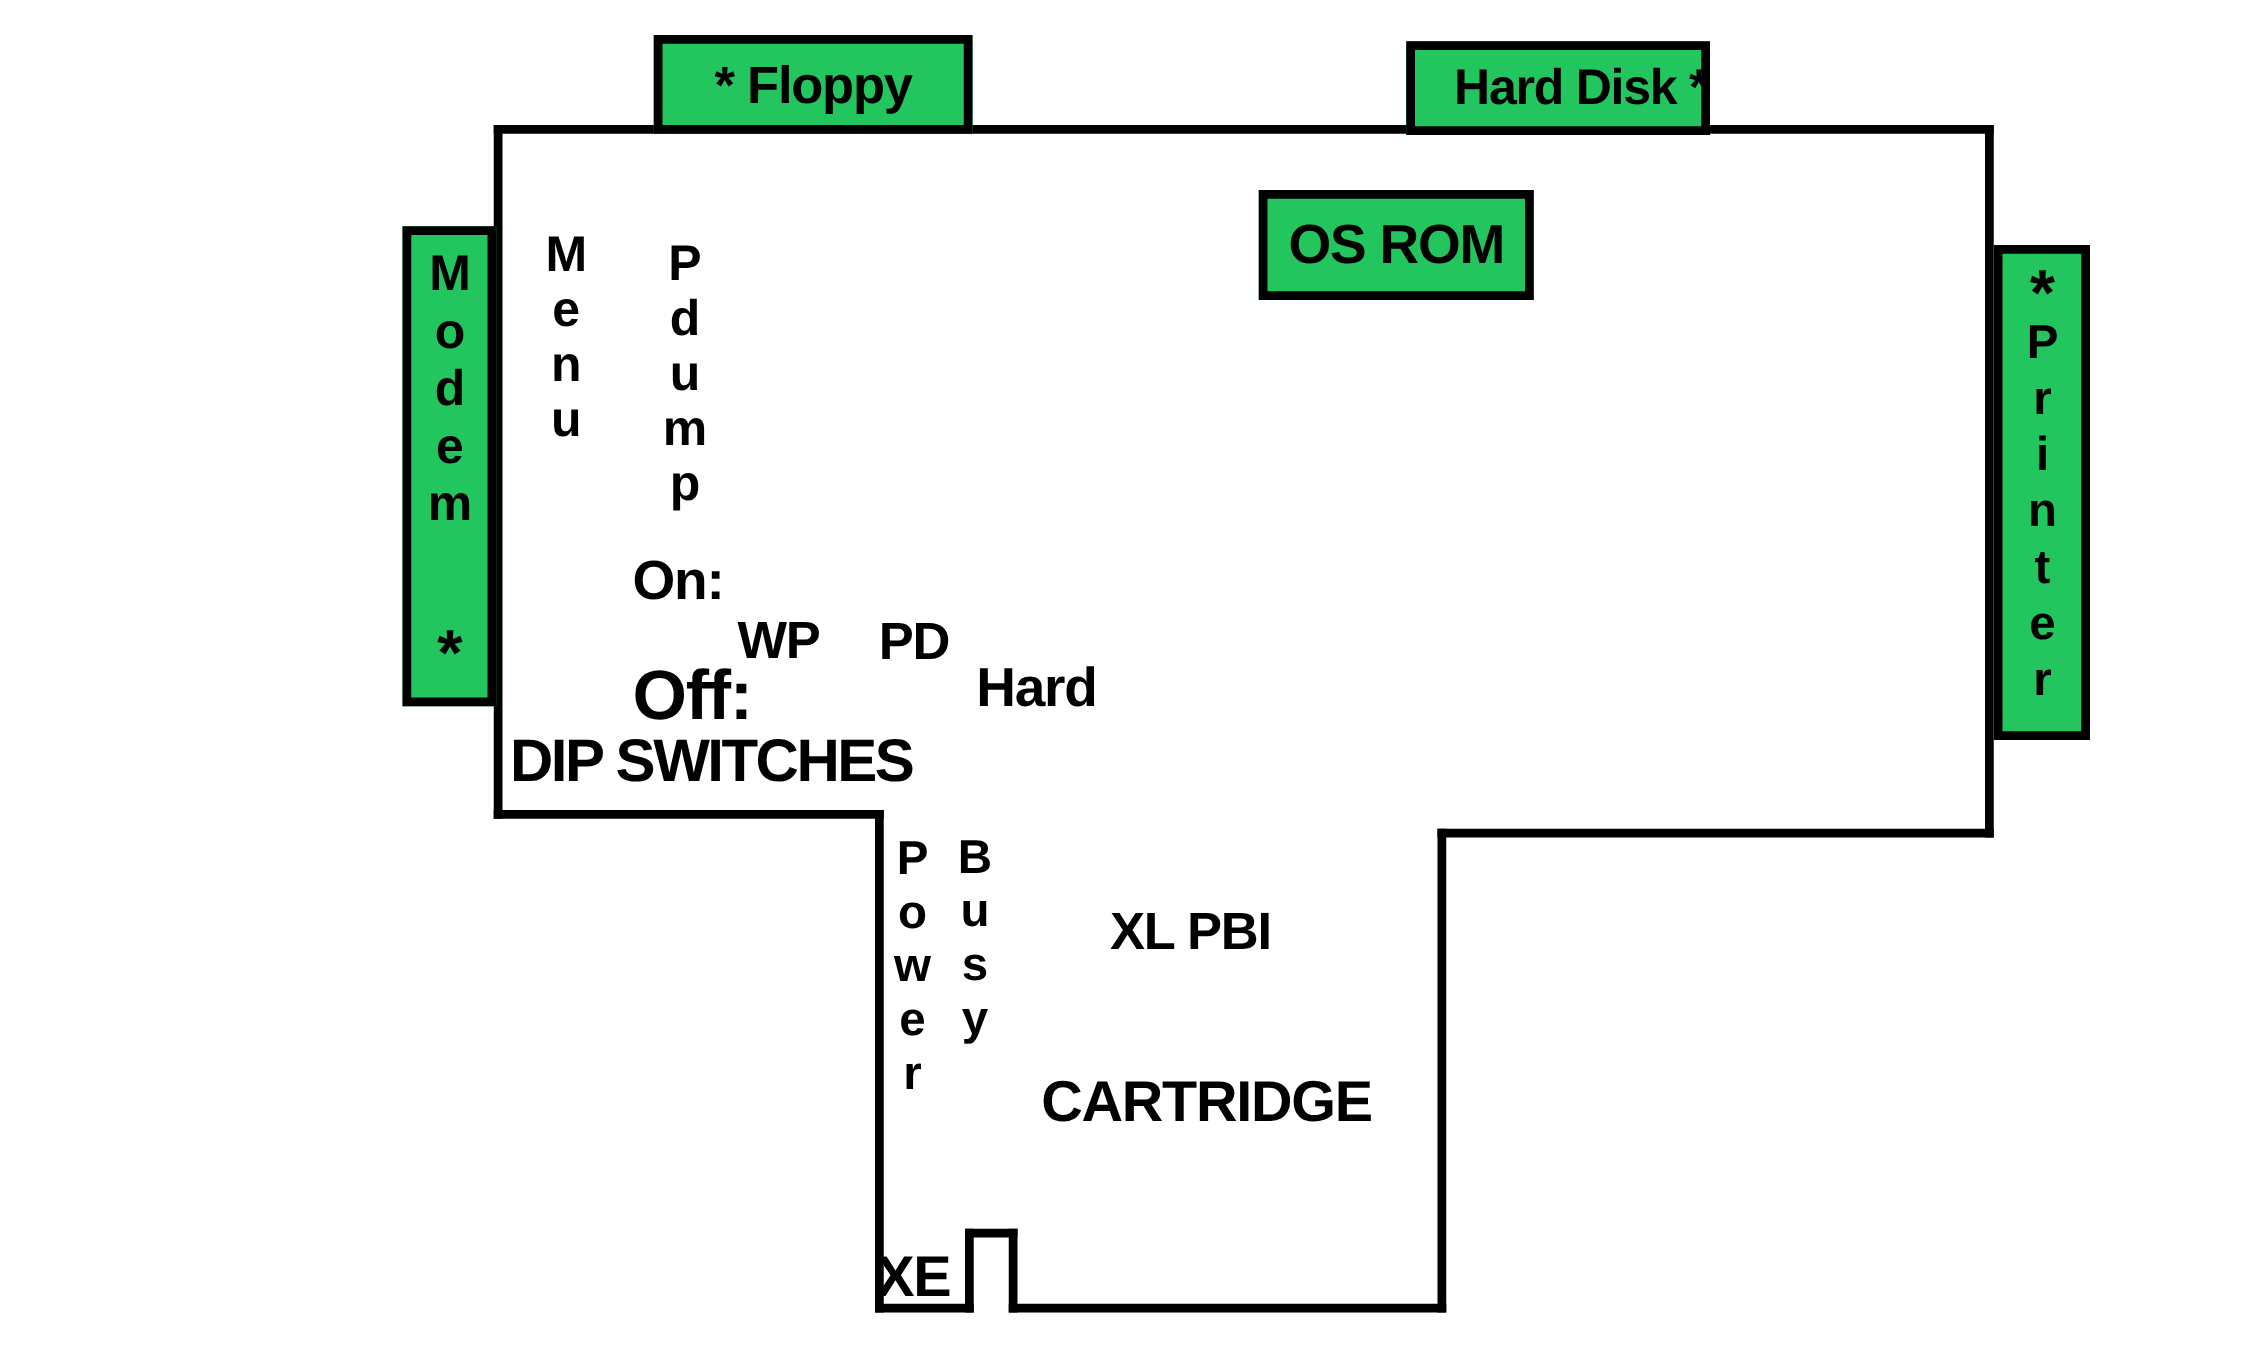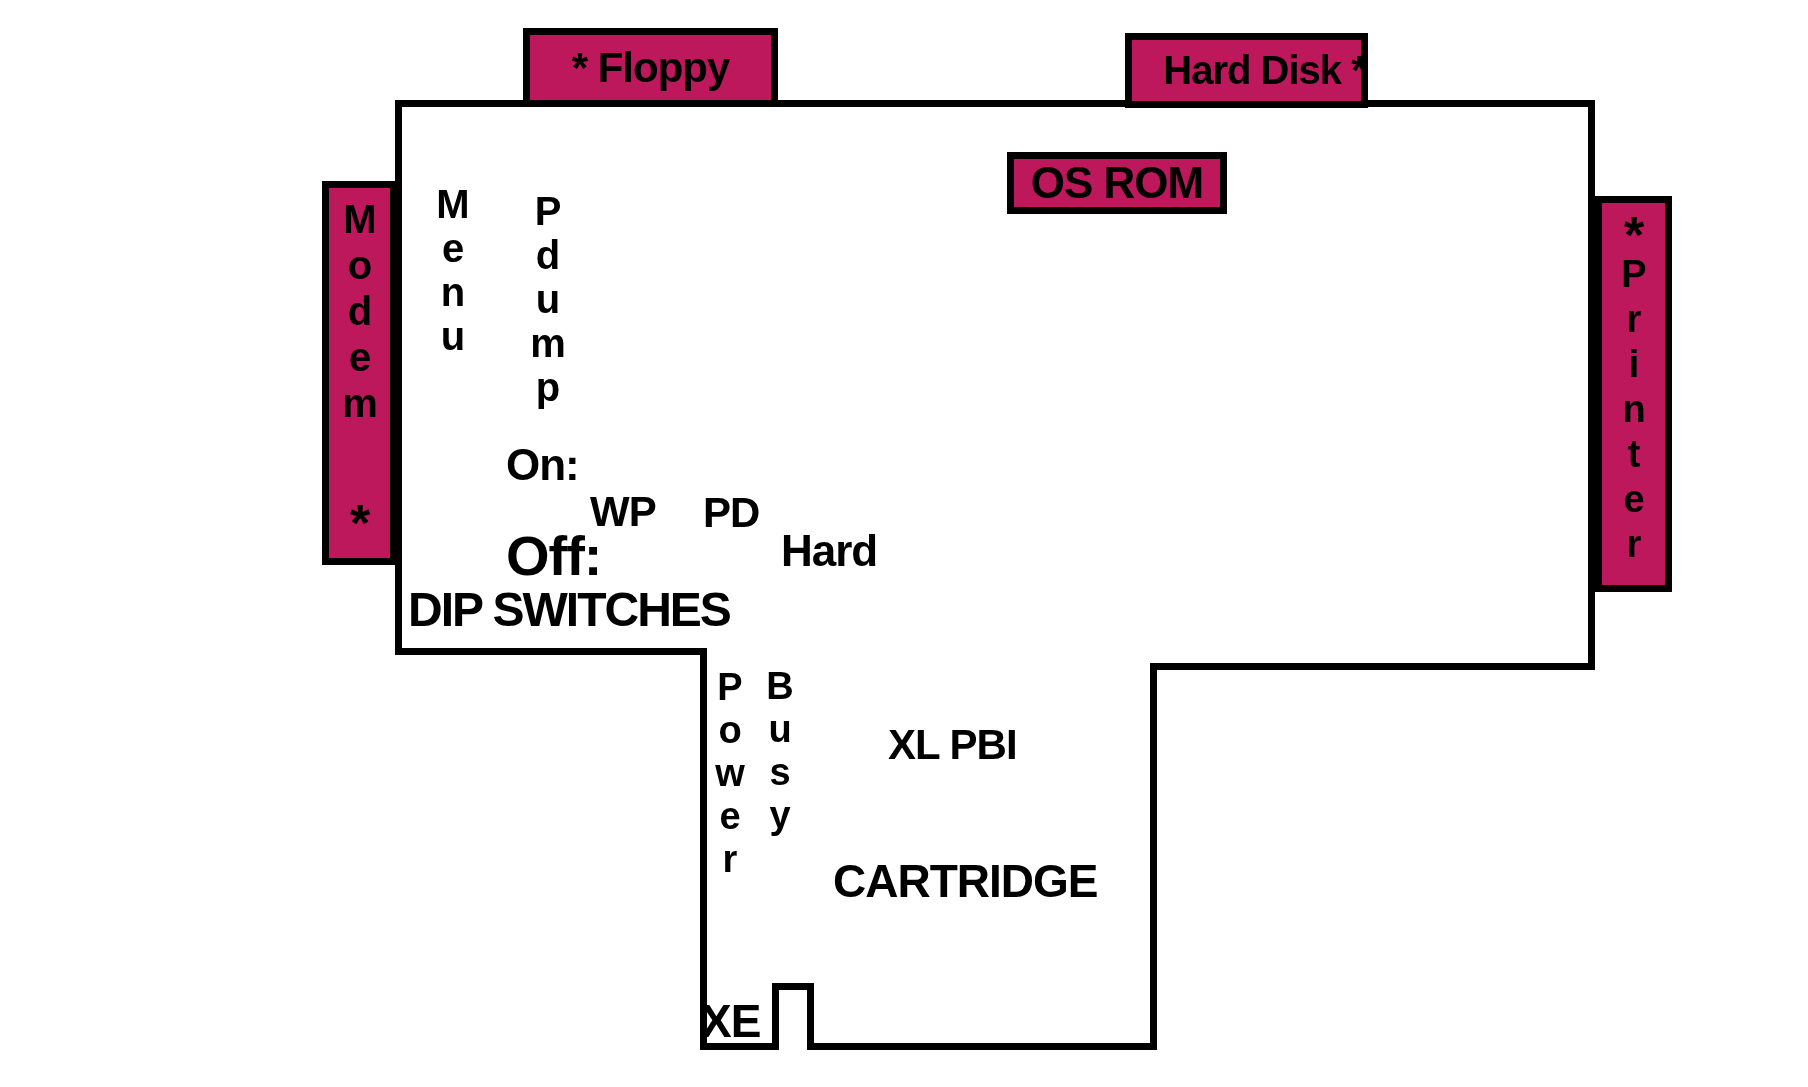--- a/index.html
+++ b/index.html
@@ -8,21 +8,21 @@
     width: 1808px;
     height: 1087px;
     background: #ffffff;
     font-family: "Liberation Sans", sans-serif;
     color: #000000;
     overflow: hidden;
   }
   .seg { position: absolute; background: #000000; }
   .box {
     position: absolute;
-    background: #be185d;
+    background: #22c55e;
     border: 7px solid #000000;
     box-sizing: border-box;
     display: flex;
     align-items: center;
     justify-content: center;
   }
   .lbl {
     position: absolute;
     font-weight: bold;
     white-space: nowrap;
@@ -91,21 +91,21 @@
   <div class="vword" style="left:1612px; top:252px; width:44px; font-size:38px; line-height:45px;">
       <div>P</div>
       <div>r</div>
       <div>i</div>
       <div>n</div>
       <div>t</div>
       <div>e</div>
       <div>r</div>
     </div>
 
-  <div class="box" style="left:1007px; top:152px; width:220px; height:62px;">
+  <div class="box" style="left:1007px; top:152px; width:220px; height:88px;">
     <span class="boxlbl" style="font-size:44px;">OS ROM</span>
   </div>
 
   <div class="vword" style="left:431px; top:182px; width:44px; font-size:40px; line-height:44px;">
       <div>M</div>
       <div>e</div>
       <div>n</div>
       <div>u</div>
     </div>
   <div class="vword" style="left:526px; top:189px; width:44px; font-size:40px; line-height:44px;">

